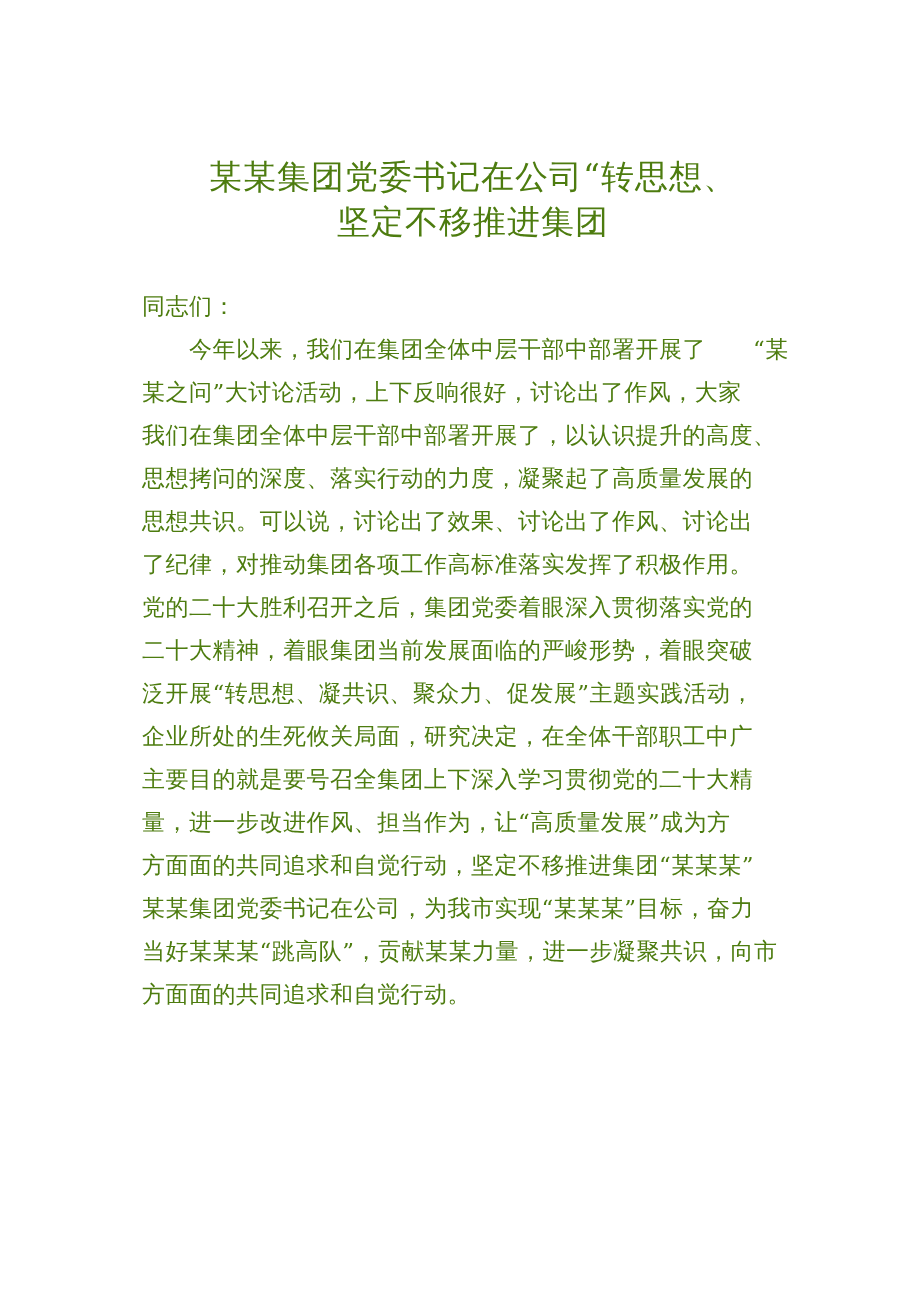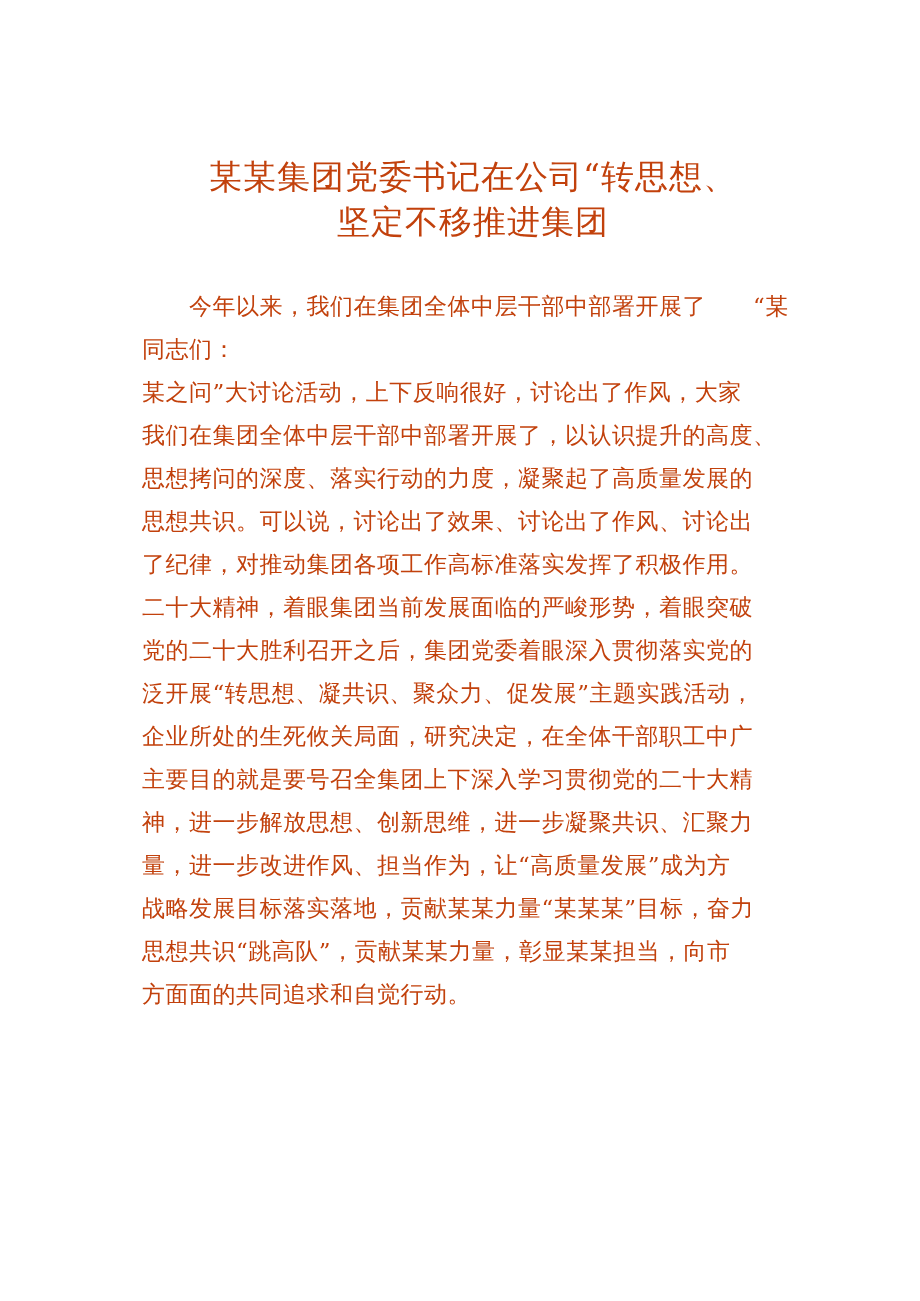--- a/index.html
+++ b/index.html
@@ -2,21 +2,21 @@
 <html><head>
 <meta charset="utf-8">
 <style>
   * { margin: 0; padding: 0; box-sizing: border-box; }
   html, body { background: #ffffff; }
   .page {
     position: relative;
     width: 920px;
     height: 1301px;
     background: #ffffff;
-    color: #c2410c;
+    color: #4d7c0f;
     font-family: "DejaVu Serif", "Liberation Serif", serif;
     overflow: hidden;
   }
   .content {
     position: absolute;
     left: 142px;
     top: 154px;
     width: 662px;
   }
   .doc-title {
@@ -42,33 +42,33 @@
 
 <div class="page">
   <div class="content">
 
     <h1 class="doc-title">
       <div class="title-line">某某集团党委书记在公司“转思想、</div>
       <div class="title-line">坚定不移推进集团</div>
     </h1>
 
     <div class="doc-body">
+      <div class="line">同志们：</div>
       <div class="line">　　今年以来，我们在集团全体中层干部中部署开展了　　“某</div>
-      <div class="line">同志们：</div>
       <div class="line">某之问”大讨论活动，上下反响很好，讨论出了作风，大家</div>
       <div class="line">我们在集团全体中层干部中部署开展了，以认识提升的高度、</div>
       <div class="line">思想拷问的深度、落实行动的力度，凝聚起了高质量发展的</div>
       <div class="line">思想共识。可以说，讨论出了效果、讨论出了作风、讨论出</div>
       <div class="line">了纪律，对推动集团各项工作高标准落实发挥了积极作用。</div>
+      <div class="line">党的二十大胜利召开之后，集团党委着眼深入贯彻落实党的</div>
       <div class="line">二十大精神，着眼集团当前发展面临的严峻形势，着眼突破</div>
-      <div class="line">党的二十大胜利召开之后，集团党委着眼深入贯彻落实党的</div>
       <div class="line">泛开展“转思想、凝共识、聚众力、促发展”主题实践活动，</div>
       <div class="line">企业所处的生死攸关局面，研究决定，在全体干部职工中广</div>
       <div class="line">主要目的就是要号召全集团上下深入学习贯彻党的二十大精</div>
-      <div class="line">神，进一步解放思想、创新思维，进一步凝聚共识、汇聚力</div>
       <div class="line">量，进一步改进作风、担当作为，让“高质量发展”成为方</div>
-      <div class="line">战略发展目标落实落地，贡献某某力量“某某某”目标，奋力</div>
-      <div class="line">思想共识“跳高队”，贡献某某力量，彰显某某担当，向市</div>
+      <div class="line">方面面的共同追求和自觉行动，坚定不移推进集团“某某某”</div>
+      <div class="line">某某集团党委书记在公司，为我市实现“某某某”目标，奋力</div>
+      <div class="line">当好某某某“跳高队”，贡献某某力量，进一步凝聚共识，向市</div>
       <div class="line">方面面的共同追求和自觉行动。</div>
     </div>
 
   </div>
 </div>
 
 </body></html>

